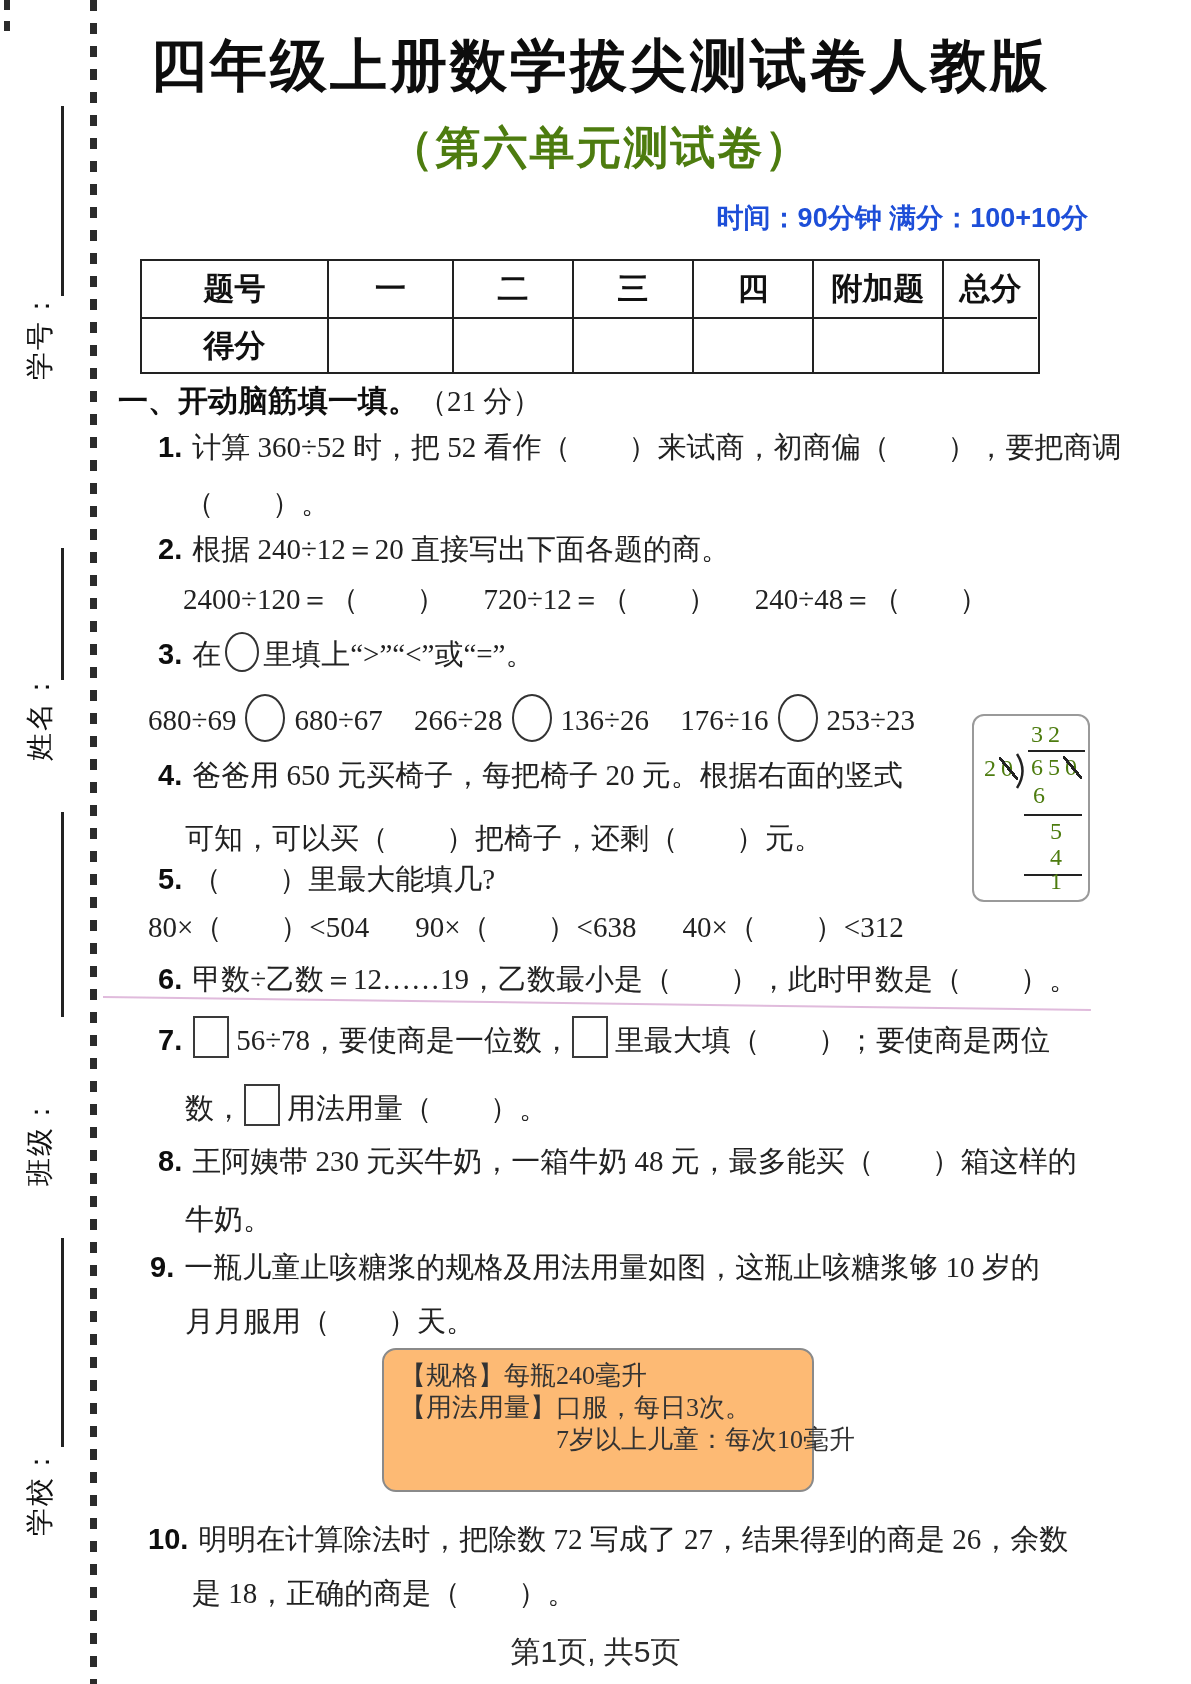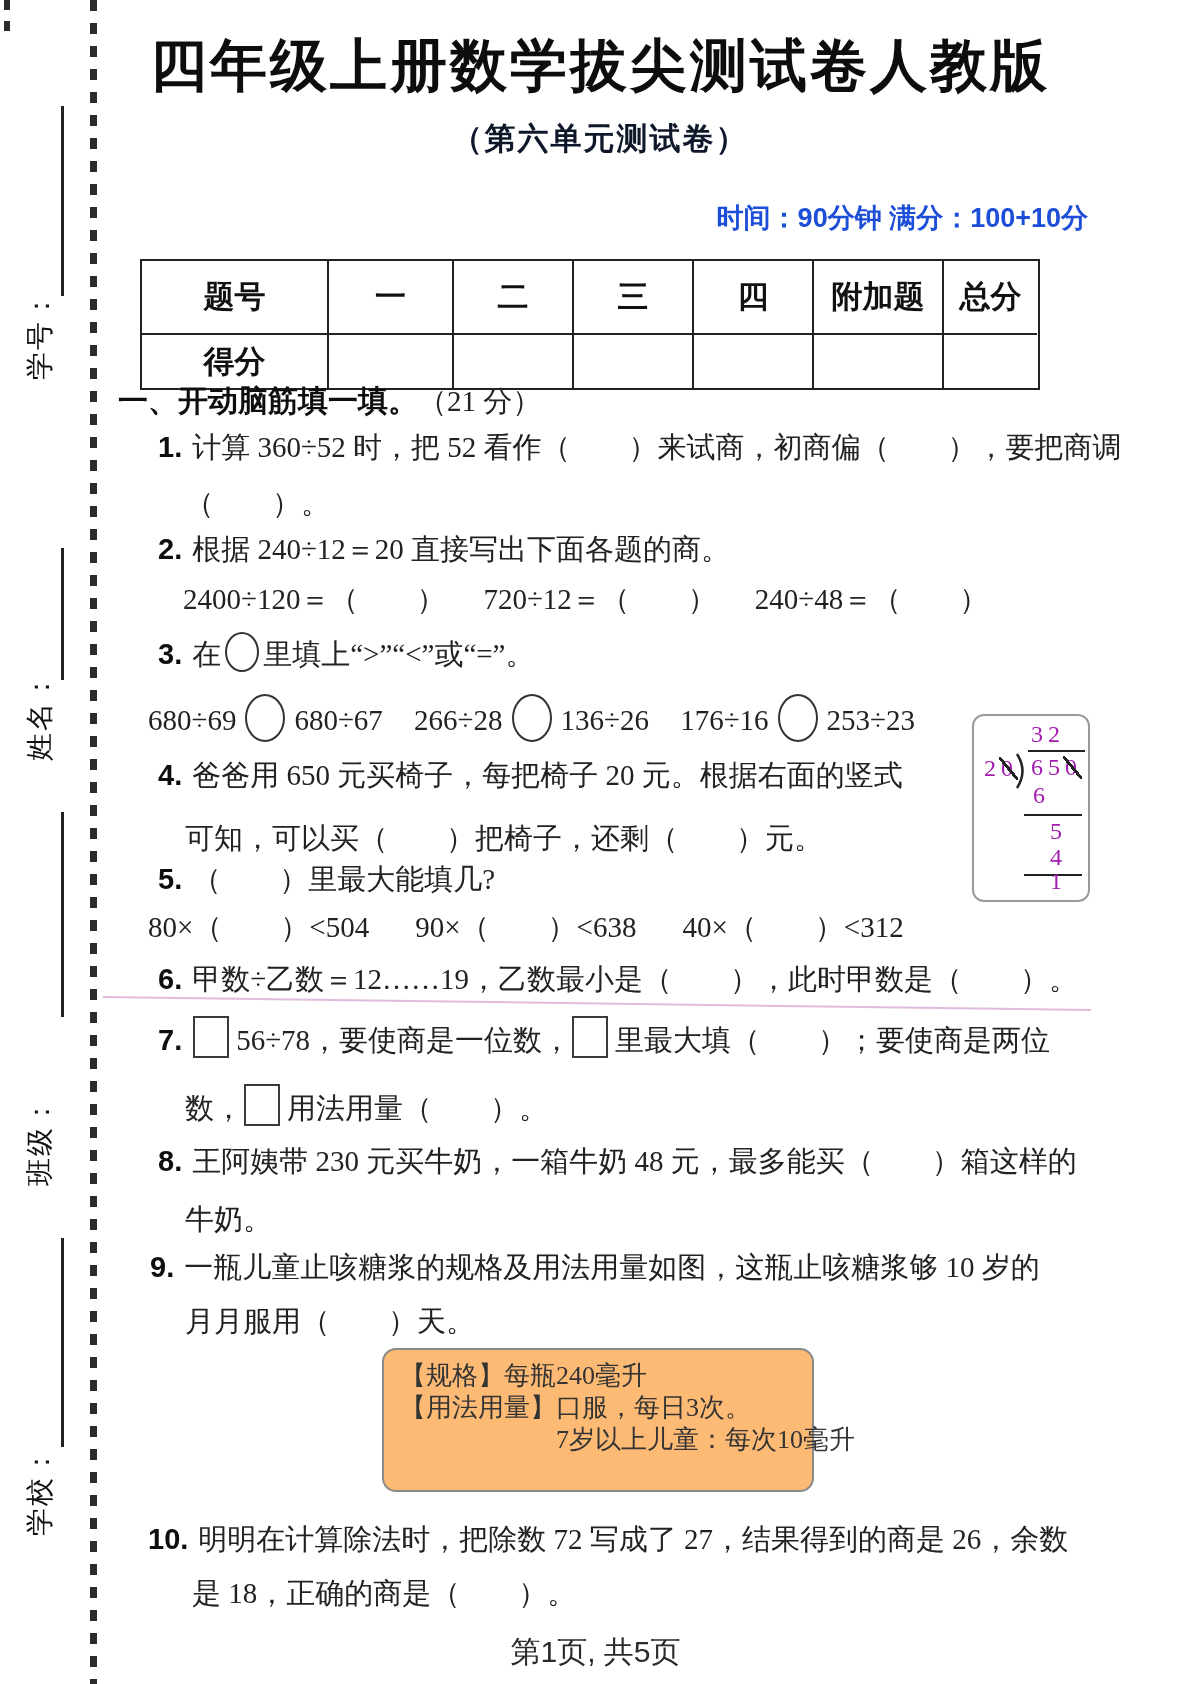--- a/index.html
+++ b/index.html
@@ -26,40 +26,40 @@
   }
   
   .title{
     position:absolute;left:100px;top:28px;width:1000px;text-align:center;
     font-family:"Liberation Sans","DejaVu Sans",sans-serif;font-weight:bold;
     font-size:57px;letter-spacing:3px;color:#0d0d0d;white-space:nowrap;
   }
   .subtitle{
     position:absolute;left:100px;top:118px;width:1000px;text-align:center;
     font-family:"Liberation Sans","DejaVu Sans",sans-serif;font-weight:bold;
-    font-size:31px;letter-spacing:2px;color:#0f172a;white-space:nowrap;
+    font-size:45px;letter-spacing:2px;color:#4d7c0f;white-space:nowrap;
   }
   .meta{
     position:absolute;right:103px;top:200px;
     font-family:"Liberation Sans","DejaVu Sans",sans-serif;font-weight:bold;
     font-size:27px;color:#1d4ed8;white-space:nowrap;
   }
   
   .score-table{
     position:absolute;left:140px;top:259px;width:900px;
     border:2.5px solid #222;box-sizing:border-box;
     font-family:"Liberation Sans","DejaVu Sans",sans-serif;font-weight:bold;
     font-size:31px;color:#111;
   }
   .st-row{display:grid;grid-template-columns:185px 125px 120px 120px 120px 130px 95px;}
   .st-cell{
     height:55px;display:flex;align-items:center;justify-content:center;
     border-left:2px solid #222;box-sizing:border-box;
   }
-  .st-row:first-child .st-cell{height:72px;}
+  .st-row:first-child .st-cell{height:56px;}
   .st-cell:first-child{border-left:none;}
   .st-row + .st-row .st-cell{border-top:2px solid #222;}
   
   .line{position:absolute;white-space:nowrap;font-size:29px;color:#222;}
   .sec{font-family:"Liberation Sans","DejaVu Sans",sans-serif;font-weight:bold;font-size:30px;color:#0e0e0e;}
   .sec-score{font-family:"Liberation Serif",serif;font-weight:normal;font-size:29px;}
   .qno{
     font-family:"Liberation Sans","DejaVu Sans",sans-serif;font-weight:bold;
     margin-right:10px;color:#0e0e0e;
   }
@@ -76,21 +76,21 @@
   .pair{margin-right:24px;}
   .pink-line{
     position:absolute;left:103px;top:996px;width:988px;height:0;
     border-top:2px solid rgba(193,119,185,0.5);
     transform:rotate(0.75deg);transform-origin:left center;
   }
   
   .divbox{
     position:absolute;left:972px;top:714px;width:114px;height:184px;
     border:2px solid #9a9a9a;border-radius:12px;background:#fff;
-    font-size:24px;color:#a21caf;
+    font-size:24px;color:#4d7c0f;
   }
   .divbox .d{position:absolute;letter-spacing:5px;}
   .dq{left:57px;top:5px;}
   .ddivisor{left:10px;top:39px;}
   .dbracket{position:absolute;left:41px;top:37px;}
   .ddividend{left:54px;top:34px;border-top:2.5px solid #222;padding:2px 3px 0 3px;}
   .d6{left:59px;top:66px;}
   .dline1{position:absolute;left:50px;top:98px;width:58px;border-top:2px solid #222;}
   .d5{left:76px;top:102px;}
   .d4{left:76px;top:128px;}

